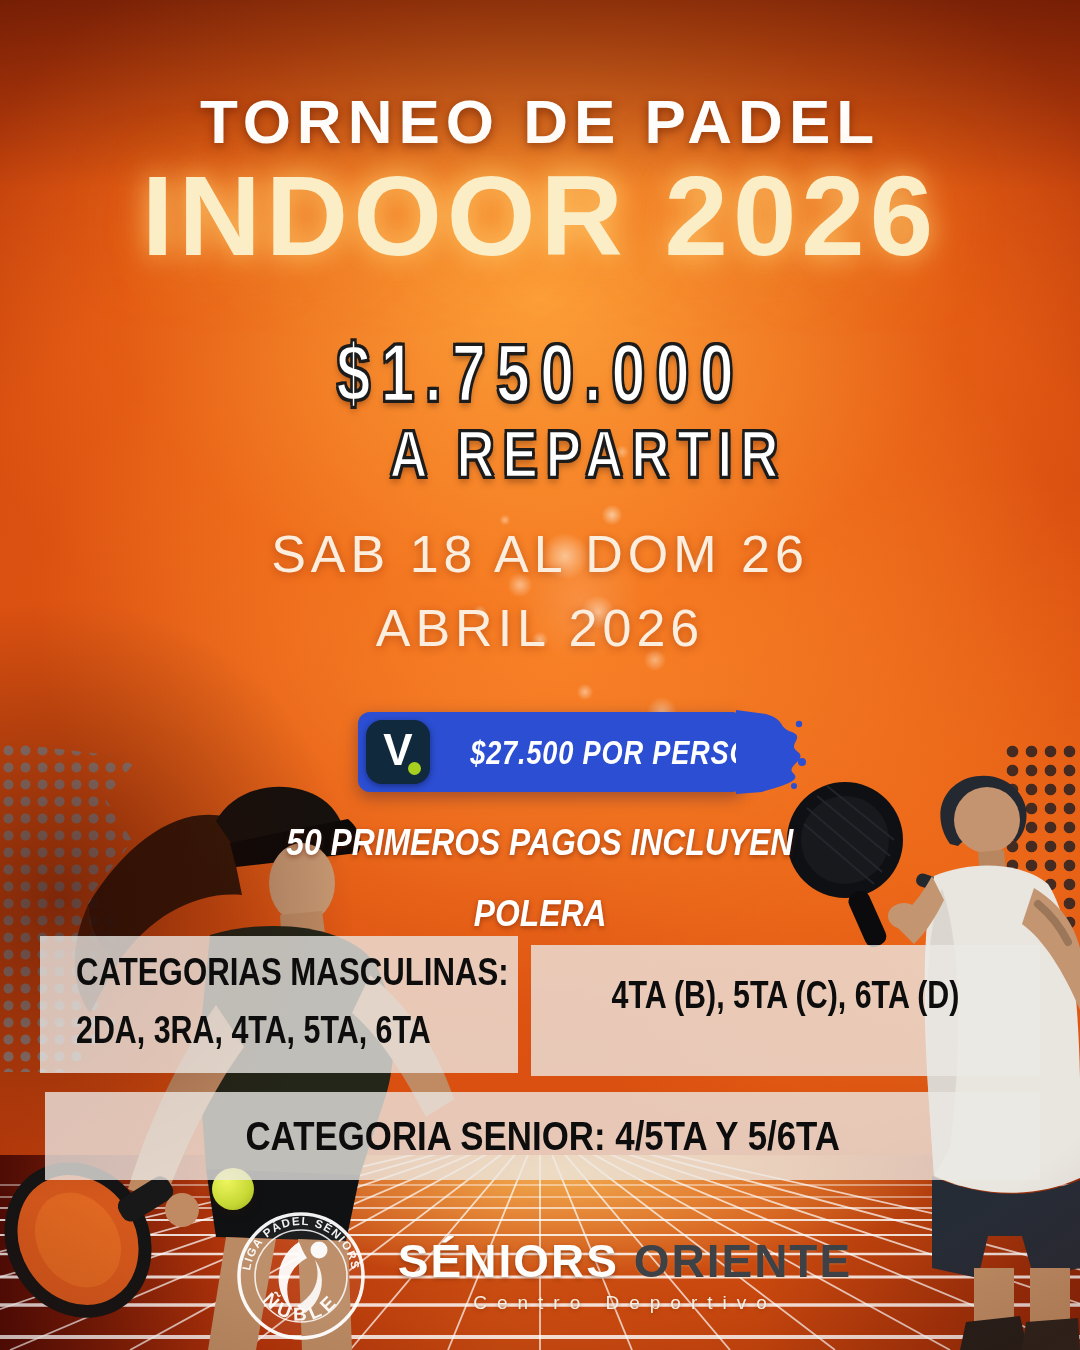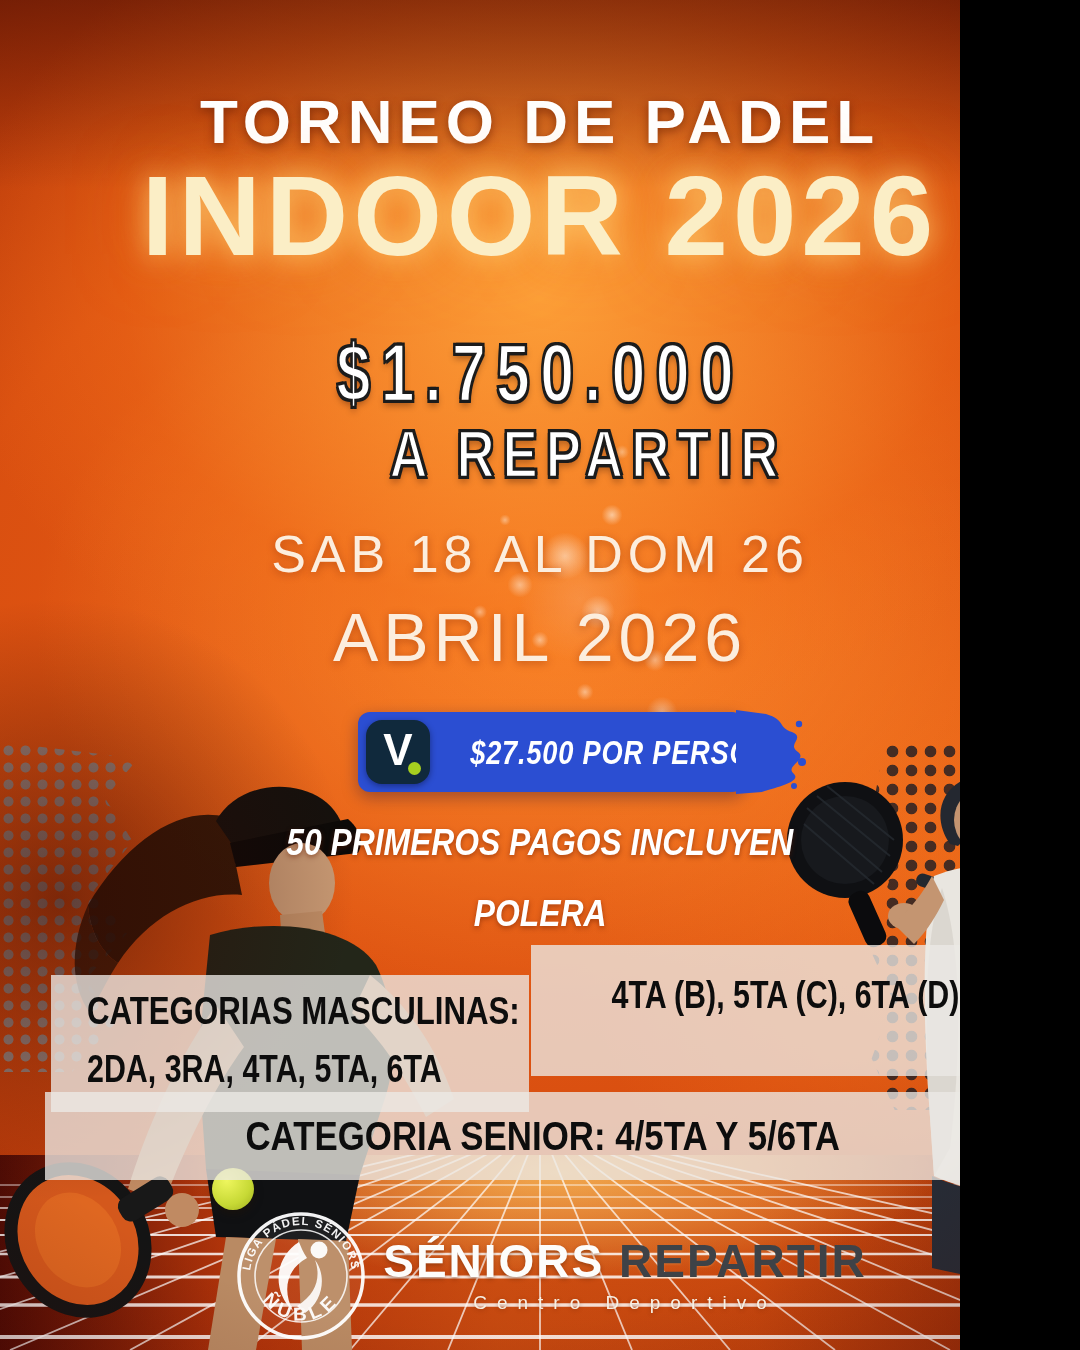--- a/index.html
+++ b/index.html
@@ -1,17 +1,17 @@
 <!DOCTYPE html>
 <html><head>
 <meta charset="utf-8">
 <style>
   html,body{margin:0;padding:0;background:#000;}
   body{width:1080px;height:1350px;overflow:hidden;font-family:"Liberation Sans",sans-serif;}
-  .poster{position:relative;width:960px;height:1350px;overflow:hidden;background-color:#420c03;
+  .poster{position:relative;width:1080px;height:1350px;overflow:hidden;background-color:#420c03;
     background-image:
       radial-gradient(ellipse 760px 560px at 540px 300px, rgba(255,166,60,.90), rgba(243,112,26,.40) 55%, transparent 78%),
       radial-gradient(ellipse 700px 520px at 560px 620px, rgba(255,150,50,.75), transparent 75%),
       radial-gradient(ellipse 560px 540px at 980px 880px, rgba(250,122,30,.60), transparent 75%),
       radial-gradient(ellipse 1500px 1200px at 540px 640px, #ec5f16 0%, #d94f10 40%, #aa3108 66%, #6d1704 86%, #420c03 100%);
   }
   .layer{position:absolute;inset:0;pointer-events:none;}
 
   
   .splatter{z-index:1;filter:blur(.6px);background-image:
@@ -69,41 +69,41 @@
     text-shadow:0 0 28px rgba(255,214,120,.85), 0 0 70px rgba(255,160,60,.55);}
 
   .outline{-webkit-text-stroke:2.5px #1c1c1c;
     text-shadow:-2px -2px 0 #1c1c1c, 2px -2px 0 #1c1c1c, -2px 2px 0 #1c1c1c, 2px 2px 0 #1c1c1c, 0 5px 8px rgba(40,10,0,.35);}
   .prize-amount{top:326px;font-size:82px;font-weight:900;}
   .prize-amount .cond{transform:scaleX(.74);transform-origin:center;letter-spacing:14px;}
   .prize-label{top:416px;font-size:66px;font-weight:900;padding-left:48px;}
   .prize-label .cond{transform:scaleX(.80);transform-origin:center;letter-spacing:10px;}
 
   .dates1{top:524px;font-size:52px;font-weight:400;letter-spacing:5px;color:#fceede;text-shadow:0 2px 8px rgba(120,30,0,.4);}
-  .dates2{top:598px;font-size:68px;font-weight:400;letter-spacing:5px;color:#fceede;text-shadow:0 2px 8px rgba(120,30,0,.4);}
+  .dates2{top:598px;font-size:52px;font-weight:400;letter-spacing:5px;color:#fceede;text-shadow:0 2px 8px rgba(120,30,0,.4);}
 
   
   .badge{position:absolute;left:358px;top:712px;width:386px;height:80px;background:#2b4ed2;border-radius:12px;
     display:flex;align-items:center;z-index:4;box-shadow:0 5px 16px rgba(10,10,60,.35);}
   .badge .brush{position:absolute;left:100%;margin-left:-8px;top:-2px;}
   .v-icon{position:relative;width:64px;height:64px;margin-left:8px;border-radius:16px;background:#10293c;
     display:flex;align-items:center;justify-content:center;flex:0 0 auto;box-shadow:0 2px 6px rgba(0,0,20,.4);}
   .v-letter{font-size:44px;font-weight:900;color:#fff;line-height:1;margin-top:-4px;}
   .v-dot{position:absolute;right:9px;bottom:9px;width:13px;height:13px;border-radius:50%;background:#a6cf1f;}
   .badge-text{flex:1;text-align:center;font-size:34px;font-style:italic;font-weight:800;color:#fff;}
   .badge-text .cond{transform:scaleX(.80);transform-origin:center;letter-spacing:1px;}
 
   .note1{top:822px;font-size:37px;font-weight:800;font-style:italic;text-shadow:0 2px 6px rgba(100,25,0,.5);}
   .note1 .cond{transform:scaleX(.86);transform-origin:center;}
   .note2{top:870px;font-size:37px;font-weight:800;font-style:italic;text-shadow:0 2px 6px rgba(100,25,0,.5);margin-top:23px;}
   .note2 .cond{transform:scaleX(.86);transform-origin:center;}
 
   
   .cat-box{position:absolute;background:rgba(236,233,229,.78);color:#0d0d0d;z-index:4;}
-  .box-masc{left:40px;top:975px;width:478px;height:137px;padding:14px 0 0 36px;box-sizing:border-box;text-align:center;margin-left:11px;}
+  .box-masc{left:40px;top:936px;width:478px;height:137px;padding:14px 0 0 36px;box-sizing:border-box;text-align:center;}
   .box-fem{left:531px;top:945px;width:509px;height:131px;padding:14px 0 0 0;box-sizing:border-box;text-align:center;}
   .box-senior{left:45px;top:1092px;width:995px;height:88px;display:flex;align-items:center;justify-content:center;}
   .cat-title{font-size:39px;font-weight:900;}
   .cat-values{font-size:38px;font-weight:800;margin-top:15px;}
   .box-masc .cond{transform:scaleX(.80);transform-origin:left center;}
   .box-fem .cond{transform:scaleX(.80);transform-origin:center;}
   .senior-text{font-size:41px;font-weight:900;}
   .senior-text .cond{transform:scaleX(.85);transform-origin:center;}
 
   
@@ -273,18 +273,18 @@
       <circle cx="84" cy="40" r="8.5"></circle>
       <path d="M64,32 C40,47 36,80 58,101 C48,82 50,60 72,48 C68,42 66,37 64,32 Z"></path>
       <path d="M70,103 C88,91 92,66 80,50 C86,66 82,84 62,96 Z" opacity=".95"></path>
     </g>
   </svg>
 
   <div class="venue">
     <div class="venue-line1">
       <span class="venue-primary">SÉNIORS</span>
       <span> </span>
-      <span class="venue-secondary">REPARTIR</span>
+      <span class="venue-secondary">ORIENTE</span>
     </div>
     <div class="venue-subtitle">Centro Deportivo</div>
   </div>
 
 </div>
 
 </body></html>

